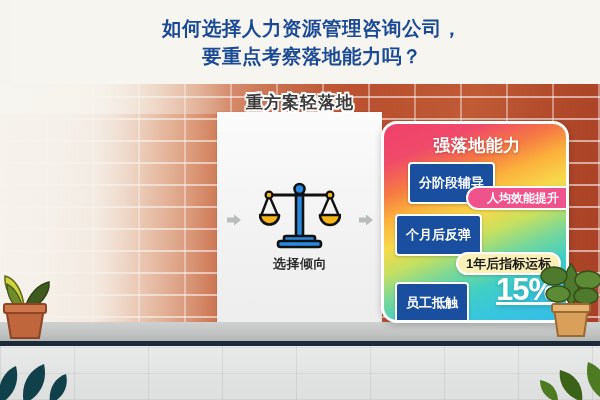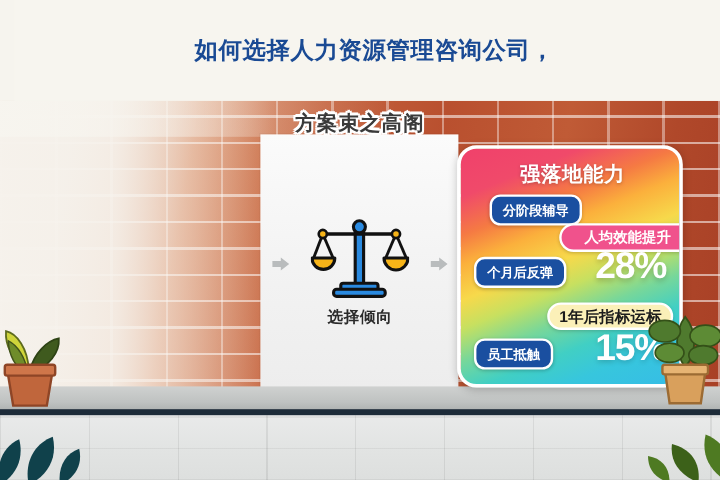--- a/index.html
+++ b/index.html
@@ -139,24 +139,24 @@
       #77d79a 66%, #41cfc4 76%,
       #37c6dd 86%, #36bde6 100%);
   }
   .rb-title{
     position:absolute;left:0;top:10px;width:186px;text-align:center;
     font-size:17px;font-weight:bold;color:#ffffff;letter-spacing:.5px;
     text-shadow:0 1px 3px rgba(0,0,0,.25);
     z-index:22;
   }
   .chip-blue{
-    position:absolute;background:#1a4fa0;border:2px solid #ffffff;border-radius:9px;
-    color:#ffffff;font-size:11px;font-weight:bold;
-    display:flex;align-items:center;justify-content:center;
-    padding:0 9px;height:22px;white-space:nowrap;z-index:22;
+    position:absolute;background:#1a4fa0;border:2px solid #ffffff;border-radius:4px;
+    color:#ffffff;font-size:13px;font-weight:bold;
+    display:flex;align-items:center;justify-content:center;
+    padding:8px 9px;height:22px;white-space:nowrap;z-index:22;
     box-shadow:0 1px 3px rgba(0,0,0,.2);
   }
   .chip-pink{
     position:absolute;background:#f0528c;border:2px solid #ffffff;border-radius:13px;
     color:#ffffff;font-size:12px;font-weight:bold;
     display:flex;align-items:center;justify-content:center;
     padding:0 19px;height:20px;white-space:nowrap;z-index:22;
     box-shadow:0 1px 3px rgba(0,0,0,.2);
   }
   .chip-yellow{
@@ -169,50 +169,51 @@
   .pct{
     position:absolute;color:#ffffff;font-weight:bold;font-size:31px;letter-spacing:-1px;
     z-index:22;text-shadow:0 2px 4px rgba(0,0,0,.18);
   }
   .chip-b1{left:24px;top:38px;}
   .chip-pk1{left:82px;top:62px;}
   .chip-b2{left:11px;top:90px;}
   .pct1{left:112px;top:80px;}
   .chip-y1{left:72px;top:128px;}
   .chip-b3{left:11px;top:158px;}
-  .pct2{left:112px;top:148px;}
+  .pct2{left:112px;top:148px;text-decoration:underline;}
 
   
   .plant{position:absolute;z-index:22;}
   .plant-left{left:-4px;top:246px;}
   .plant-right{left:540px;top:236px;}
   .plant-floor-l{left:-6px;top:352px;z-index:26;}
   .plant-floor-r{left:538px;top:346px;z-index:26;}
 </style>
 </head>
 <body>
 
 <div id="stage">
 
   <div class="wall"></div>
   <div class="wall-left-fade"></div>
   <div class="wall-top-light"></div>
 
   <div class="center-panel"></div>
 
   <div class="wall-banner">
-    <span>方案束之高阁</span>
+    <span>重方案轻落地</span>
   </div>
 
   <div class="skirt"></div>
   <div class="skirt-line"></div>
   <div class="floor"></div>
 
   <div class="titlebar">
     <div class="title-line">如何选择人力资源管理咨询公司，</div>
+    <div class="title-line">要重点考察落地能力吗？</div>
   </div>
 
 
   <div class="arrow arrow-l">
     <svg viewBox="0 0 16 16" width="16" height="16">
         <path d="M1 5.5h7V2.5L15 8l-7 5.5V10.5H1z" fill="#b9bcbd"></path>
       </svg>
   </div>
   <div class="arrow arrow-r">
     <svg viewBox="0 0 16 16" width="16" height="16">
@@ -238,21 +239,20 @@
     </svg>
     <div class="scale-label">选择倾向</div>
   </div>
 
   <div class="rainbow-shadow"></div>
   <div class="rainbow-card">
     <div class="rb-title">强落地能力</div>
     <div class="chip-blue chip-b1">分阶段辅导</div>
     <div class="chip-pink chip-pk1">人均效能提升</div>
     <div class="chip-blue chip-b2">个月后反弹</div>
-    <div class="pct pct1">28%</div>
     <div class="chip-yellow chip-y1">1年后指标运标</div>
     <div class="chip-blue chip-b3">员工抵触</div>
     <div class="pct pct2">15%</div>
   </div>
 
   <div class="plant plant-left">
     <svg width="56" height="96" viewBox="0 0 56 96">
       <path d="M26 62C16 54 8 44 9 30c9 2 18 14 19 32z" fill="#cfd43a" stroke="#5d6b1e" stroke-width="1.5"></path>
       <path d="M29 62C33 48 43 38 53 36c1 12-9 24-22 28z" fill="#3f5a1e" stroke="#2e4315" stroke-width="1.5"></path>
       <path d="M27 64c-2-12-8-22-16-26 0 12 6 22 15 28z" fill="#6f8c2a" stroke="#41521a" stroke-width="1.2"></path>

